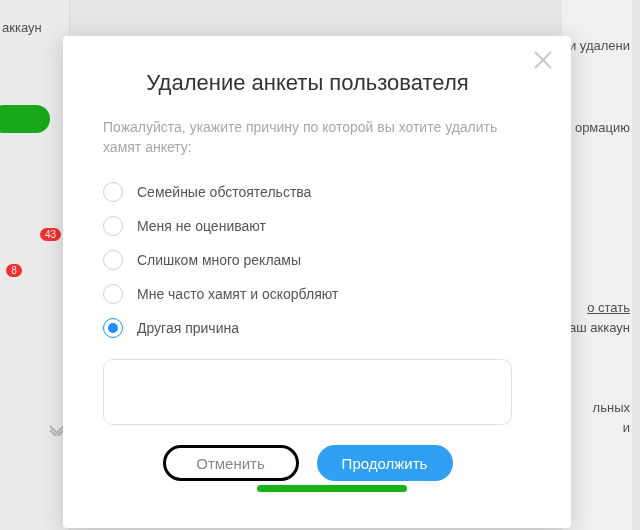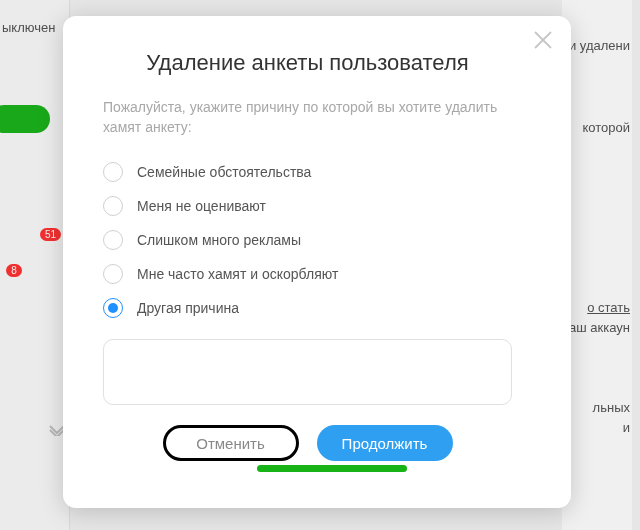--- a/index.html
+++ b/index.html
@@ -27,23 +27,23 @@
   .bg-chev {
     position: absolute; left: 48px; top: 420px; color: #b8b8b8; font-size: 18px;
   }
   .bg-right {
     position: absolute; right: 8px; top: 0; width: 70px; height: 100%;
     background: #fff; font-size: 13px; color: #555;
   }
   .bg-rline { position: absolute; right: 2px; white-space: nowrap; }
   .overlay { position: absolute; inset: 0; background: rgba(0,0,0,0.06); }
   .modal {
-    position: absolute; left: 63px; top: 16px;
+    position: absolute; left: 63px; top: 36px;
     width: 508px; height: 492px;
-    background: #fff; border-radius: 13px;
+    background: #fff; border-radius: 4px;
     box-shadow: 0 4px 24px rgba(0,0,0,0.18);
     padding: 28px 59px 18px 40px;
   }
   .close {
     position: absolute; right: 14px; top: 10px;
     width: 28px; height: 28px; cursor: pointer;
     display: flex; align-items: center; justify-content: center;
   }
   .close svg { stroke: #c7c7c7; stroke-width: 2; }
   .title {
@@ -89,34 +89,34 @@
   .underline-mark {
     position: absolute; height: 7px; background: #17b317;
     border-radius: 4px; bottom: -11px;
   }
 </style>
 </head>
 <body>
 
 <div class="bg">
   <div class="bg-left">
-    <div class="bg-top-text1">ыключен</div>
+    <div class="bg-top-text1">аккаун</div>
     <div class="bg-pill"></div>
-    <div class="bg-badge" style="left:40px; top:228px;">51</div>
+    <div class="bg-badge" style="left:40px; top:228px;">43</div>
     <div class="bg-badge" style="left:6px; top:264px;">8</div>
     <div class="bg-chev">
       <svg width="18" height="12" viewBox="0 0 18 12">
           <polyline points="2,2 9,9 16,2" fill="none" stroke="#c2c2c2" stroke-width="2"></polyline>
           <polyline points="2,6 9,13 16,6" fill="none" stroke="#c2c2c2" stroke-width="2"></polyline>
         </svg>
     </div>
   </div>
   <div class="bg-right">
     <div class="bg-rline" style="top:38px;">и удалени</div>
-    <div class="bg-rline" style="top:120px;">которой</div>
+    <div class="bg-rline" style="top:120px;">ормацию</div>
     <div class="bg-rline" style="top:300px;text-decoration:underline;">о стать</div>
     <div class="bg-rline" style="top:320px;">аш аккаун</div>
     <div class="bg-rline" style="top:400px;">льных</div>
     <div class="bg-rline" style="top:420px;">и</div>
   </div>
 </div>
 
 <div class="overlay"></div>
 
 <div class="modal">

